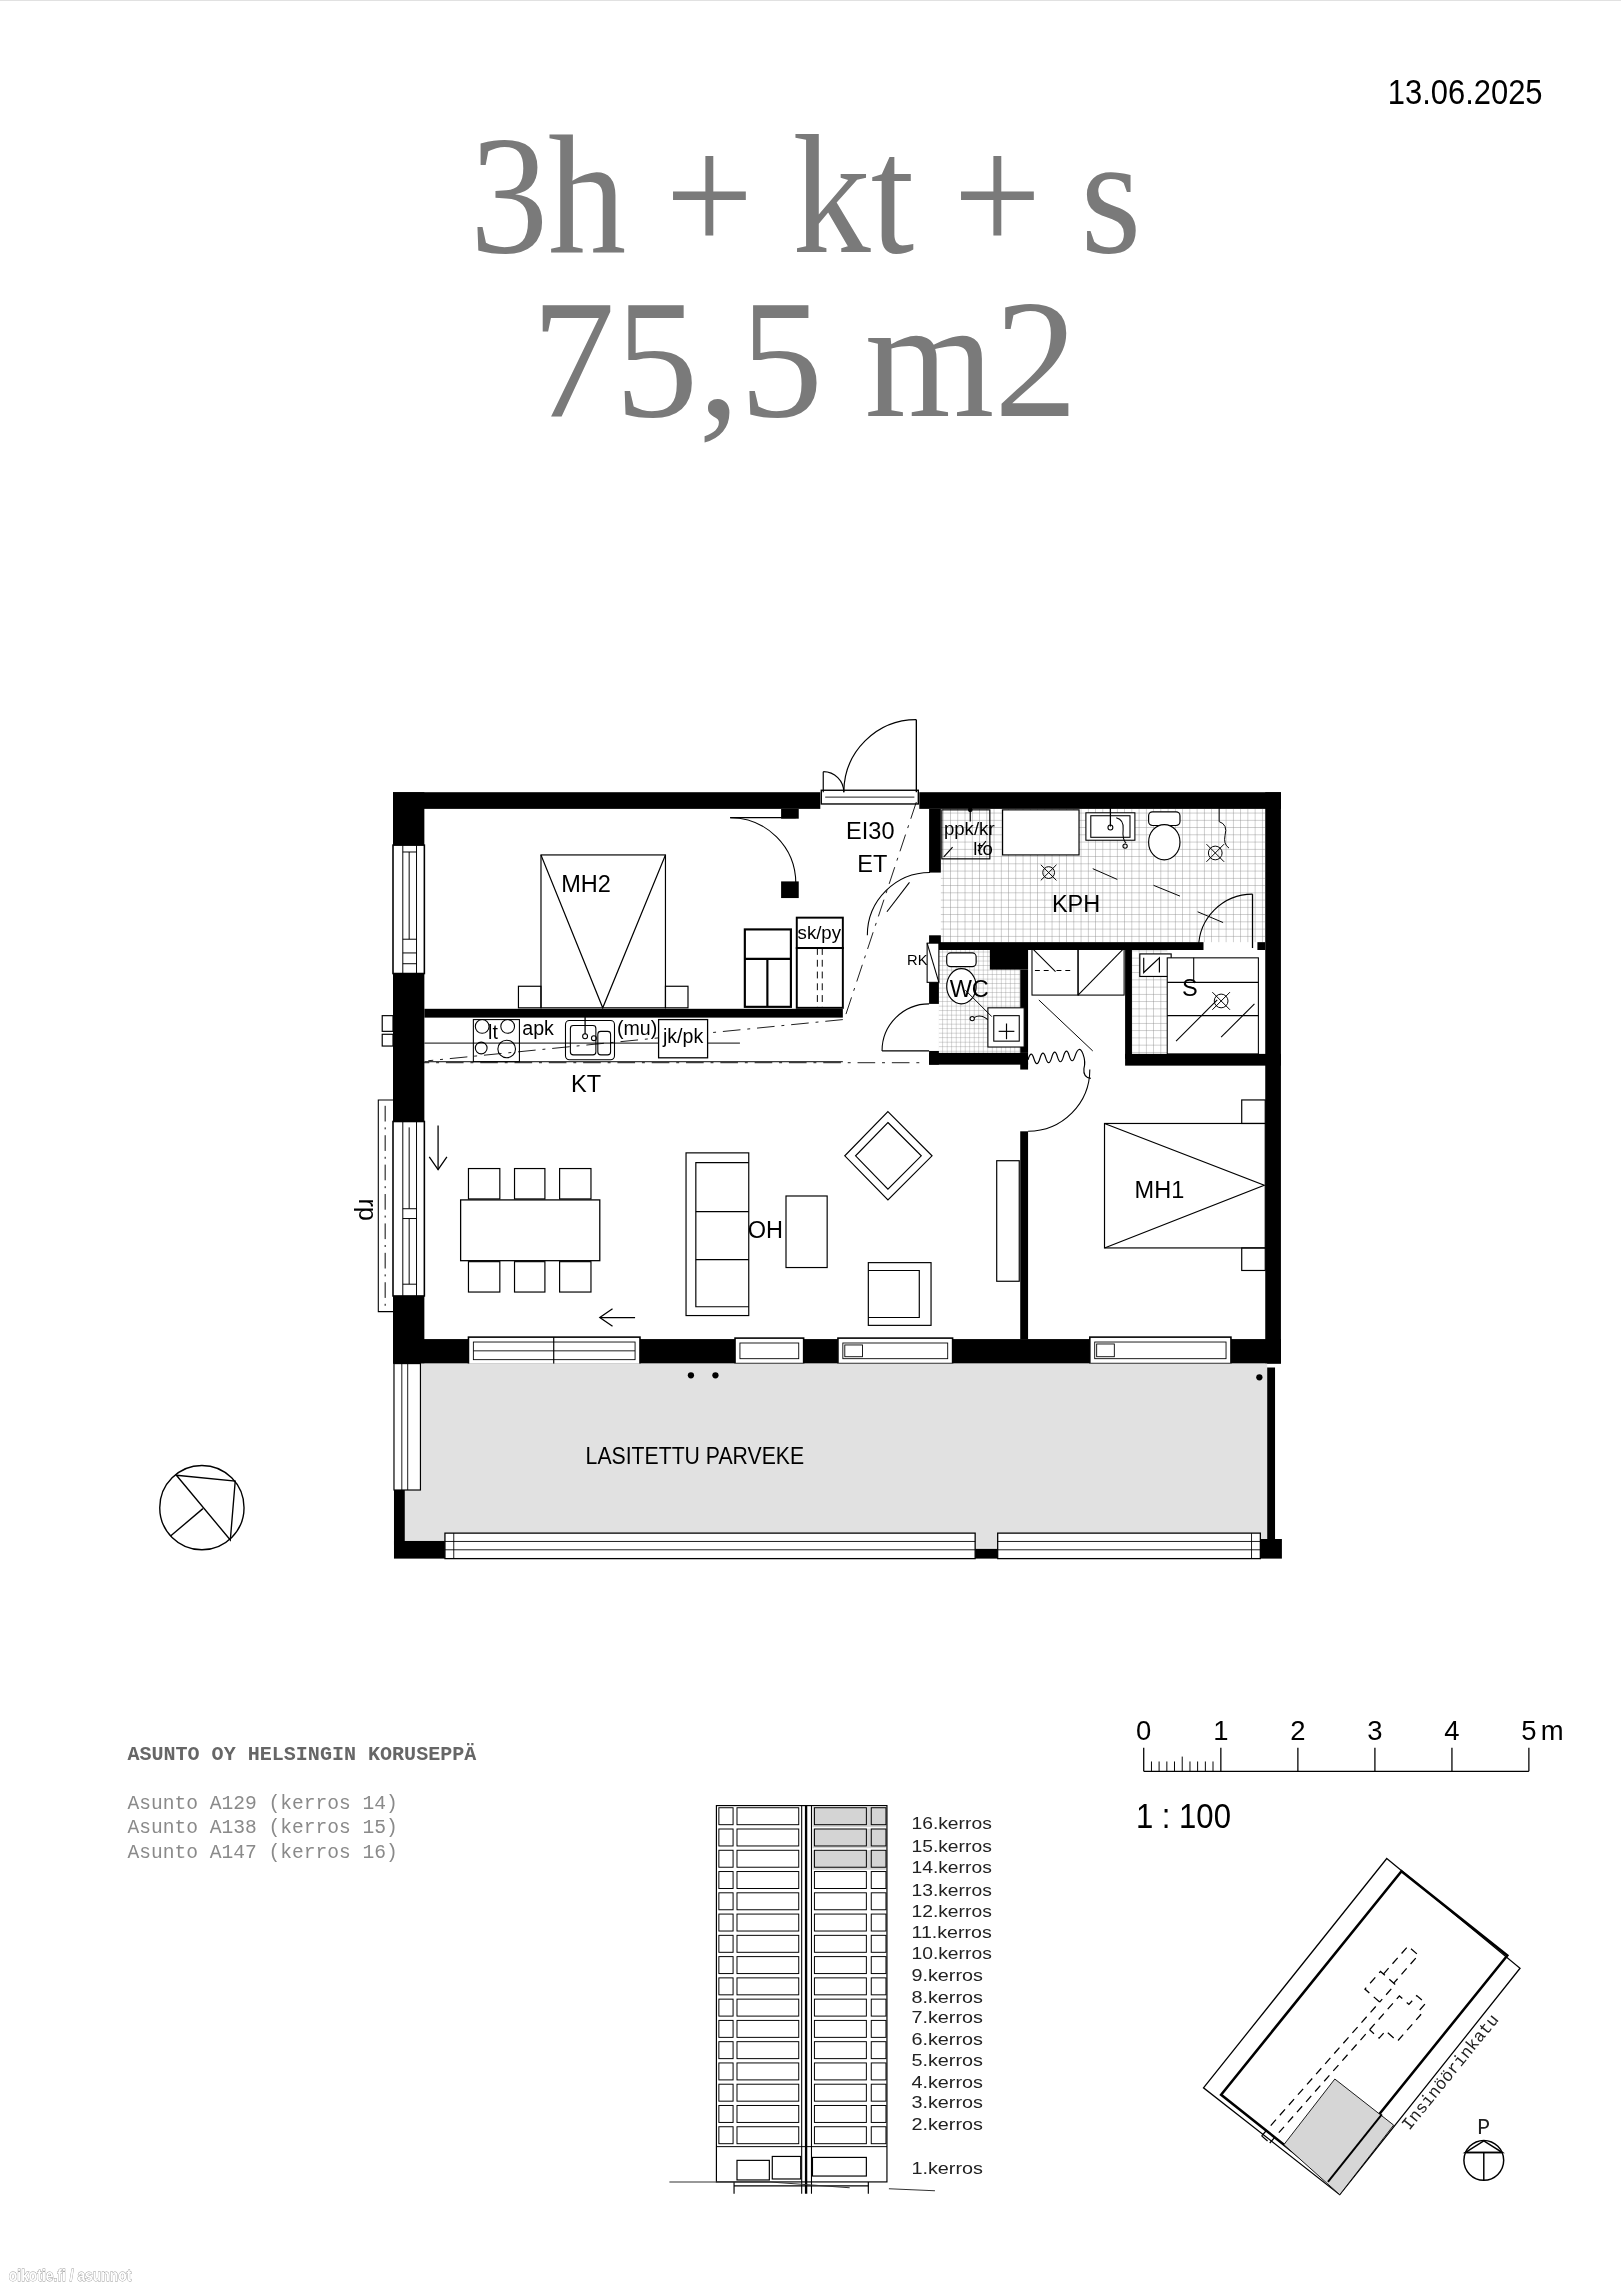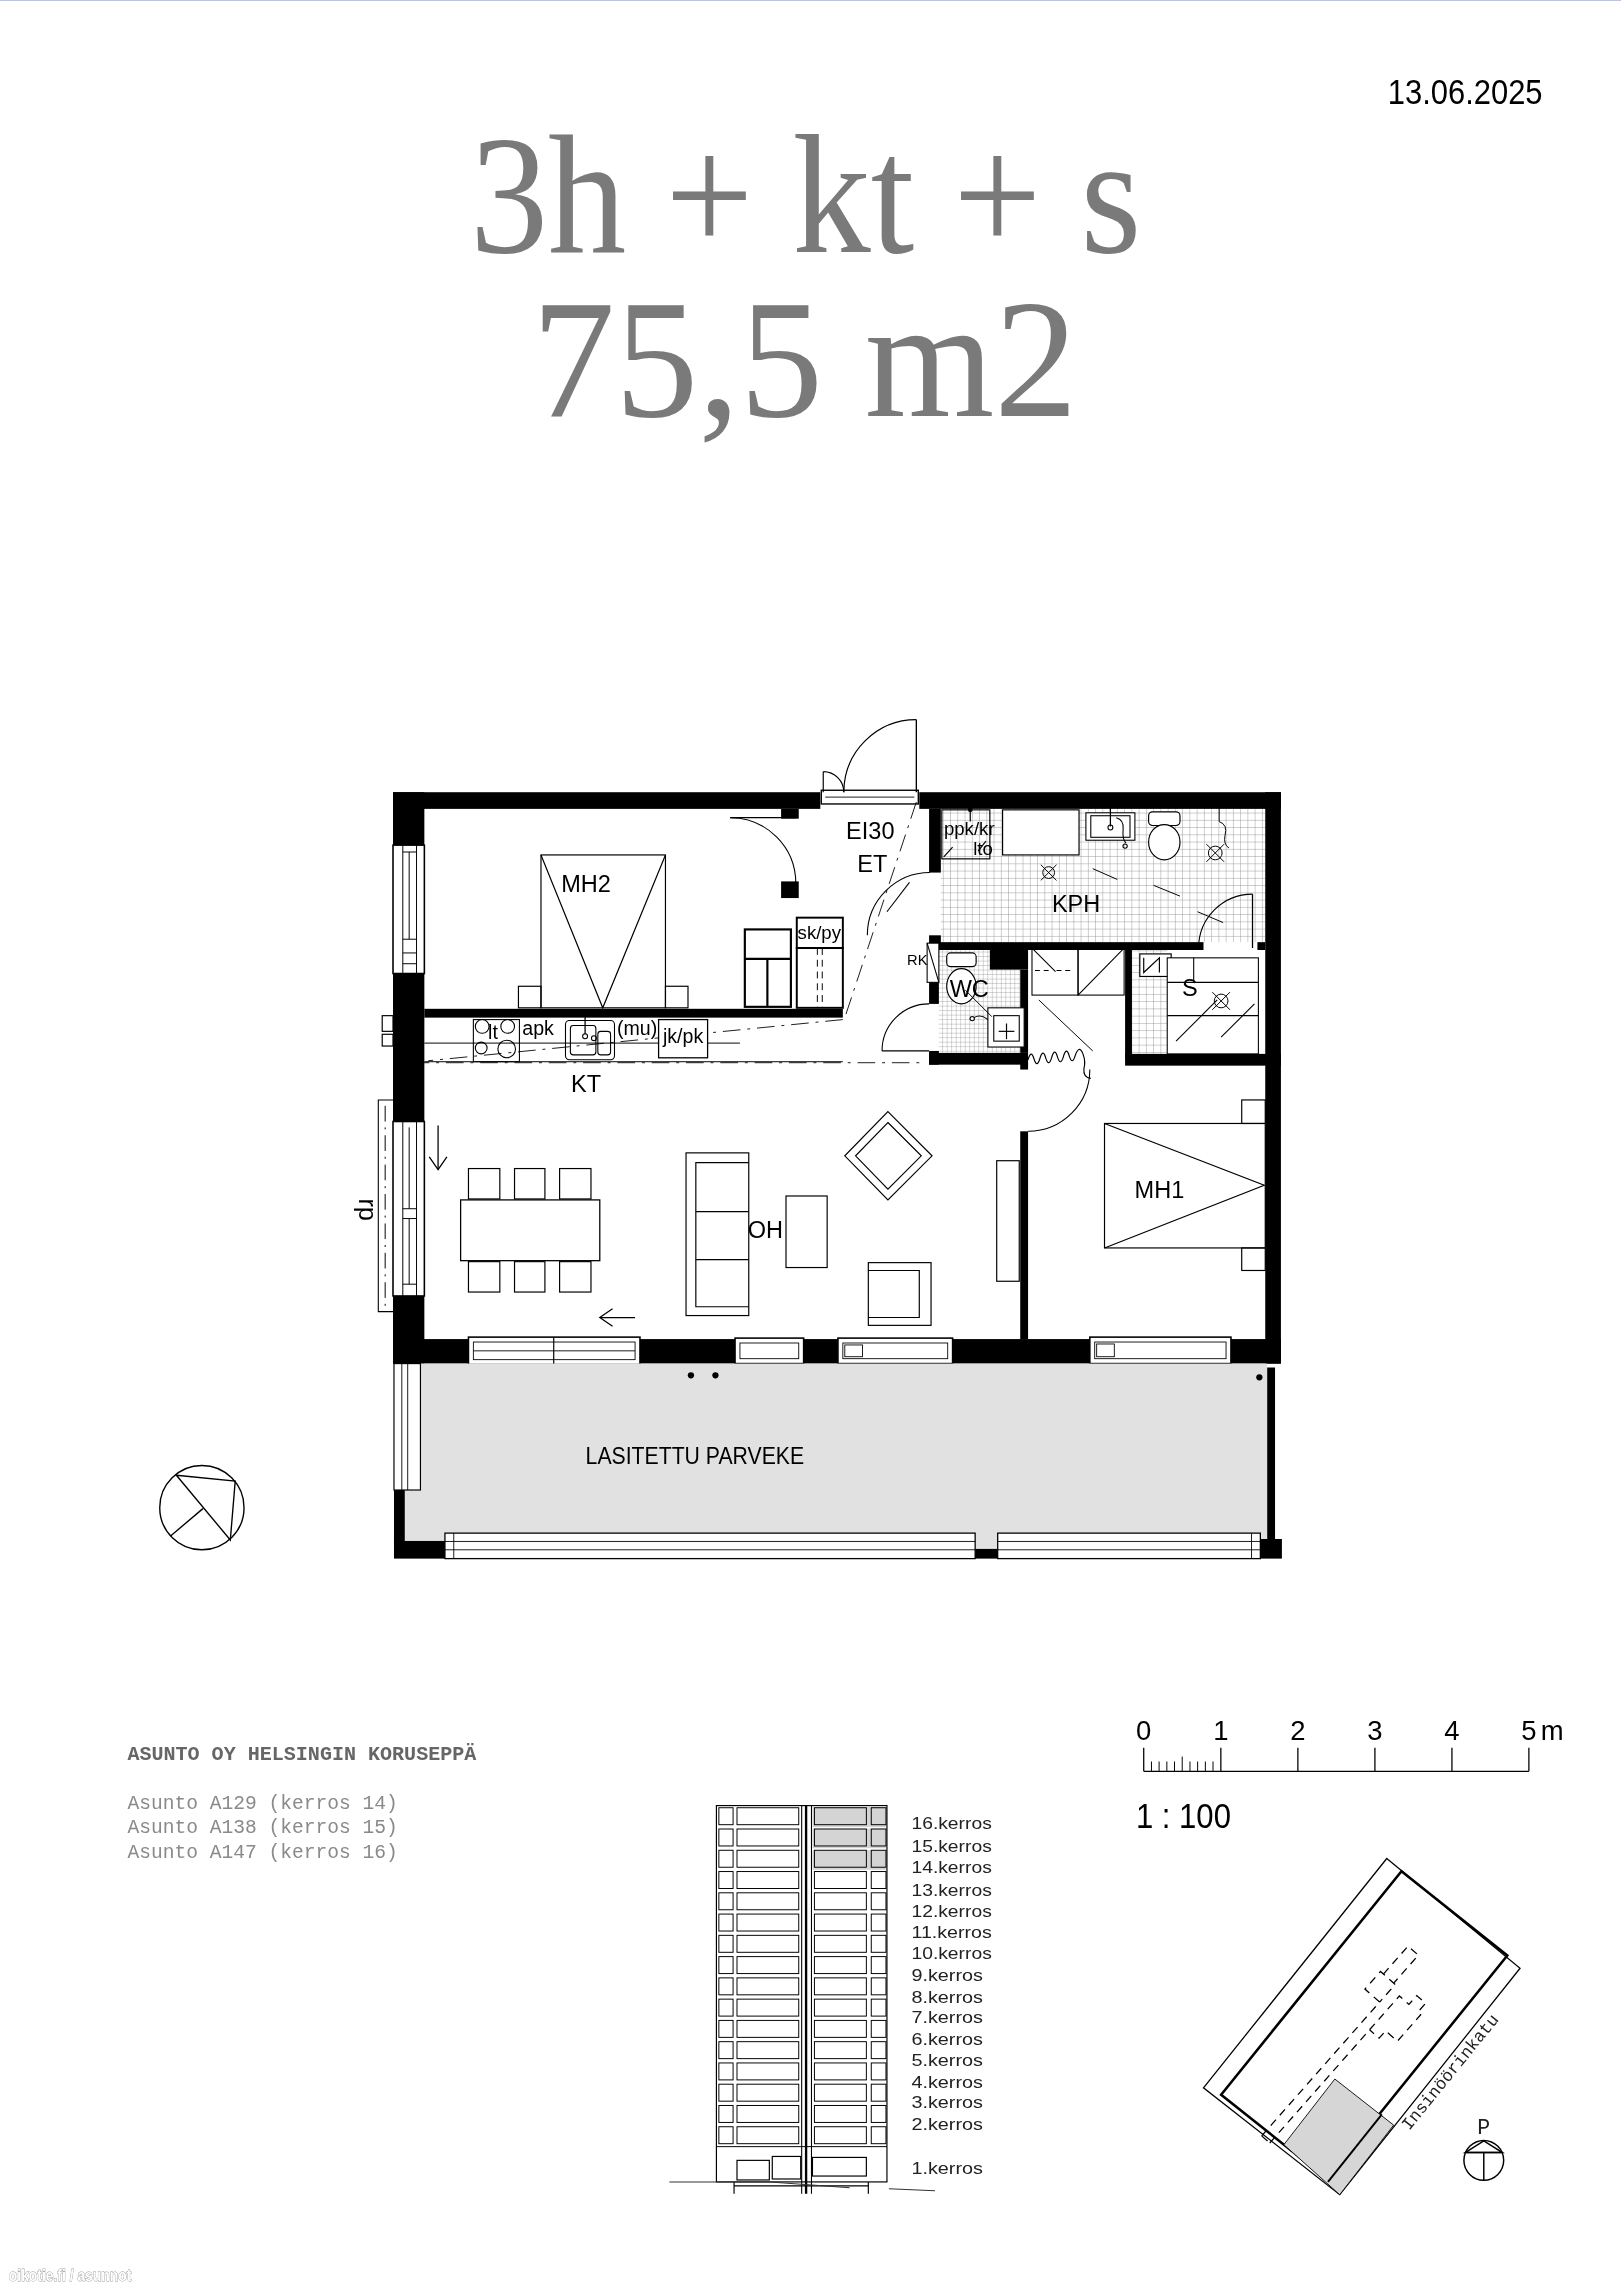--- a/index.html
+++ b/index.html
@@ -1,16 +1,16 @@
 <!DOCTYPE html>
 <html><head>
 <meta charset="utf-8">
 <style>
 html,body{margin:0;padding:0;background:#ffffff;}
-.page{position:relative;width:1621px;height:2293px;overflow:hidden;background:#1d4ed8;}
+.page{position:relative;width:1621px;height:2293px;overflow:hidden;background:#a3a3a3;}
 svg{position:absolute;top:0;left:0;}
 text{font-family:"Liberation Sans",sans-serif;}
 .mono{font-family:"Liberation Mono",monospace;}
 .serif{font-family:"Liberation Serif",serif;}
 </style>
 </head>
 <body>
 <div class="page">
 <svg width="1621" height="2293" viewBox="0 0 1654 2339">
 <defs>

